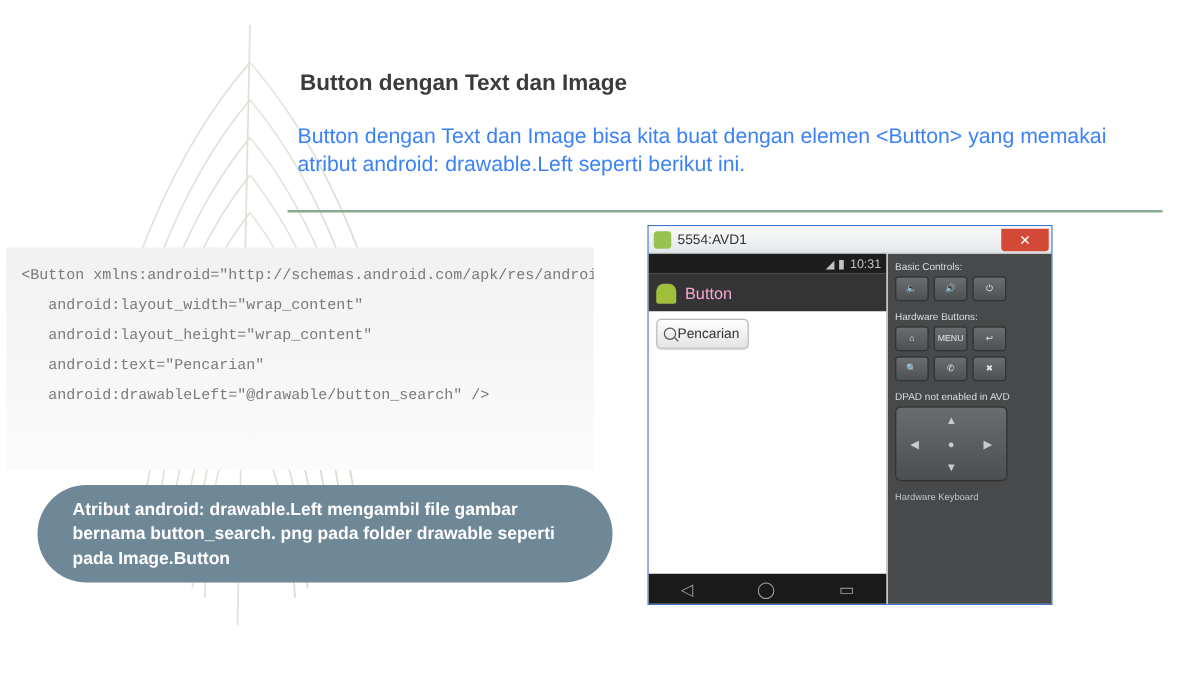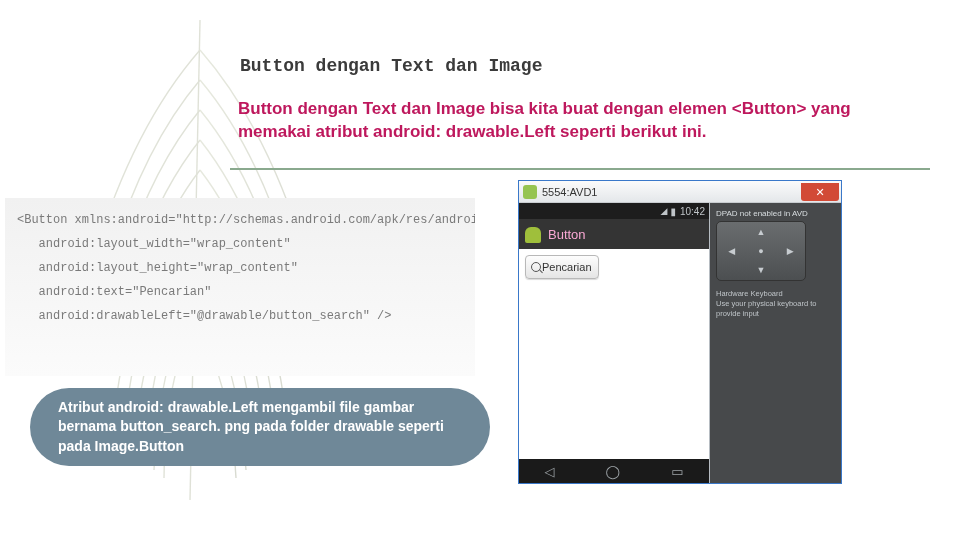--- a/index.html
+++ b/index.html
@@ -17,28 +17,26 @@
     opacity: 0.38;
     z-index: 0;
     pointer-events: none;
   }
   .content { position: relative; z-index: 1; }
   .title {
     position: absolute;
     top: 56px; left: 240px;
     font-size: 18px; font-weight: bold;
     color: #3b3b3b;
-    font-family: Liberation Mono, monospace;
   }
   .para {
     position: absolute;
     top: 98px; left: 238px; width: 680px;
-    font-size: 17px; color: #be185d;
+    font-size: 17px; color: #3b82f6;
     line-height: 1.35;
-    font-weight: bold;
   }
   .hr {
     position: absolute;
     top: 168px; left: 230px; width: 700px; height: 2px;
     background: #8aa98e;
   }
   .codeblock {
     position: absolute;
     top: 198px; left: 5px;
     width: 470px; height: 178px;
@@ -232,51 +230,69 @@
     <div class="emu-titlebar">
       <span class="emu-icon"></span>
       <span>5554:AVD1</span>
       <span class="emu-close">✕</span>
     </div>
     <div class="emu-body">
       <div class="emu-screen">
         <div class="statusbar">
           <span class="sig">◢</span>
           <span>▮</span>
-          <span>10:42</span>
+          <span>10:31</span>
         </div>
         <div class="appbar">
           <span class="droid"></span>
           <span>Button</span>
         </div>
         <div class="pencarian">
           <span class="lens"></span>
           <span>Pencarian</span>
         </div>
         <div class="navbar">
           <span class="navbtn">◁</span>
           <span class="navbtn">◯</span>
           <span class="navbtn">▭</span>
         </div>
       </div>
       <div class="emu-side">
+        <div class="side-section">
+          <div class="side-label">Basic Controls:</div>
+          <div class="btn-row">
+            <span class="hwbtn">🔈</span>
+            <span class="hwbtn">🔊</span>
+            <span class="hwbtn">⏻</span>
+          </div>
+        </div>
+        <div class="side-section">
+          <div class="side-label">Hardware Buttons:</div>
+          <div class="btn-row">
+            <span class="hwbtn">⌂</span>
+            <span class="hwbtn">MENU</span>
+            <span class="hwbtn">↩</span>
+            <span class="hwbtn">🔍</span>
+            <span class="hwbtn">✆</span>
+            <span class="hwbtn">✖</span>
+          </div>
+        </div>
         <div class="side-section">
           <div class="side-label">DPAD not enabled in AVD</div>
           <div class="dpad">
             <span></span>
               <span>▲</span>
               <span></span>
             <span>◀</span>
               <span>●</span>
               <span>▶</span>
             <span></span>
               <span>▼</span>
               <span></span>
           </div>
         </div>
         <div class="side-section hwkb">
           <div>Hardware Keyboard</div>
-          <div>Use your physical keyboard to provide input</div>
         </div>
       </div>
     </div>
   </div>
 </div>
 
 </body></html>

